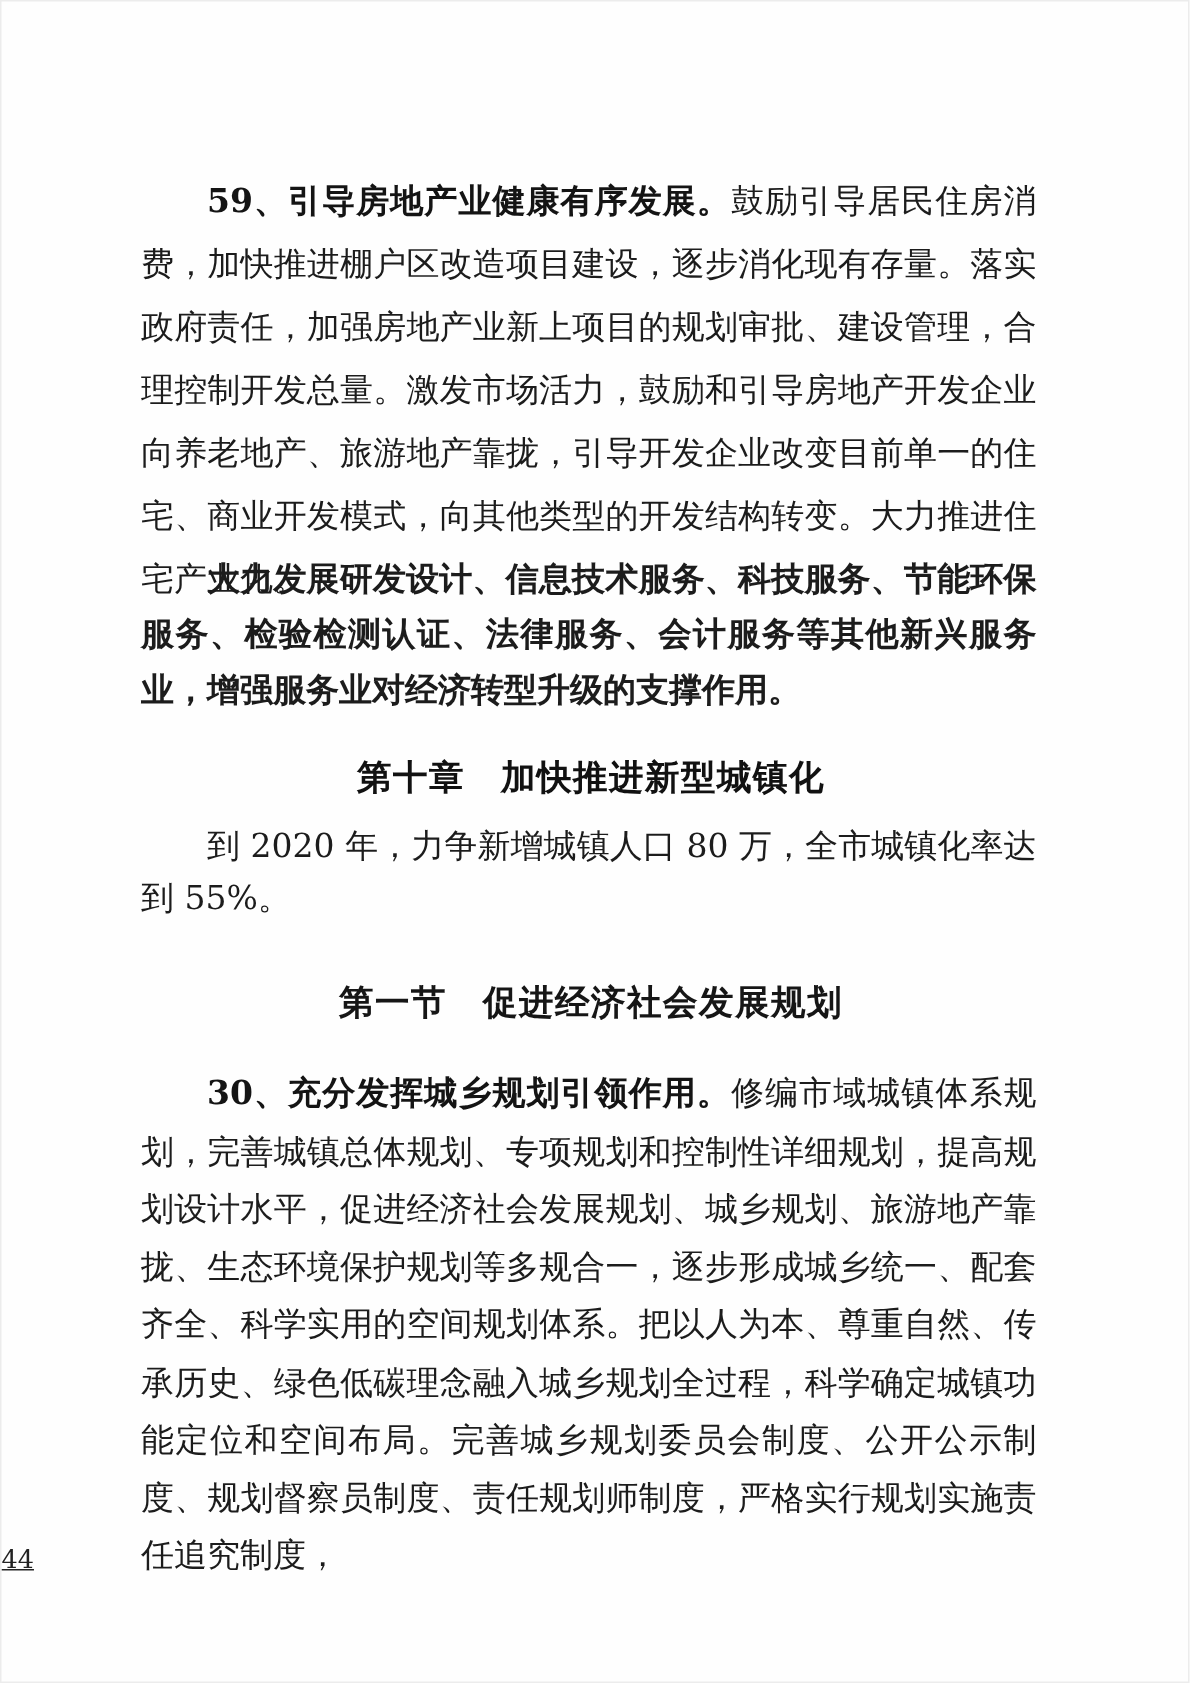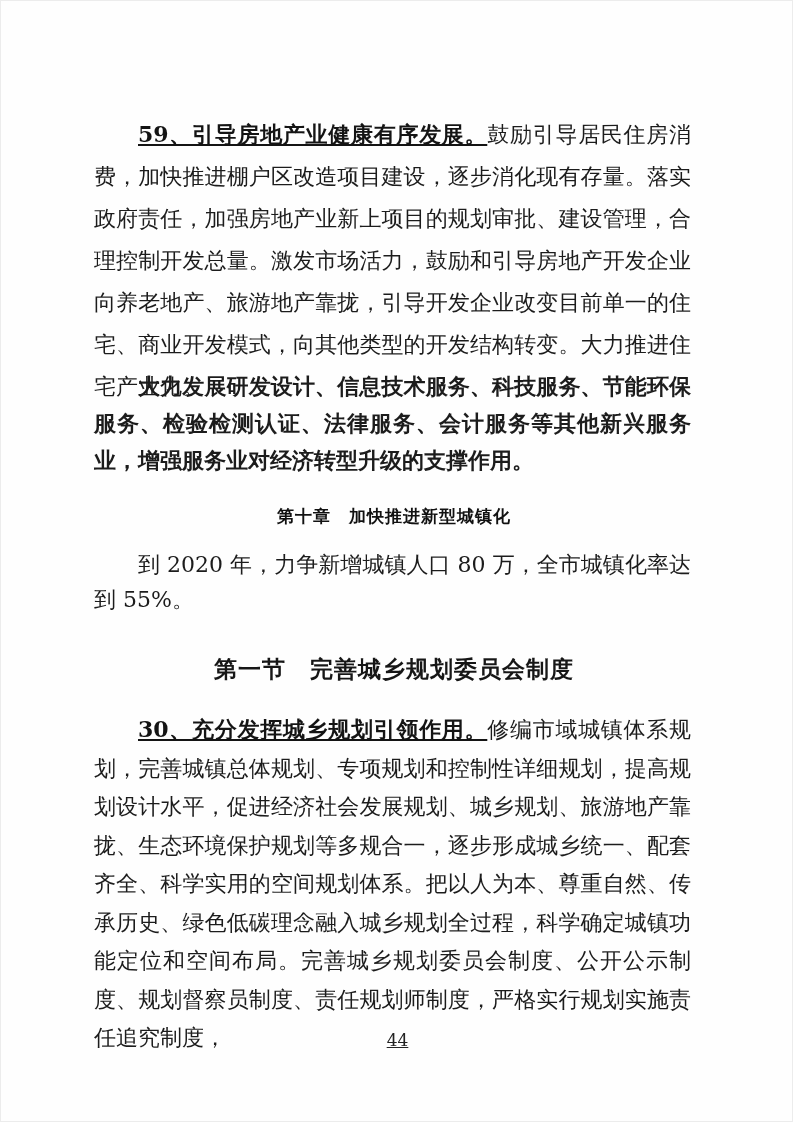--- a/index.html
+++ b/index.html
@@ -25,30 +25,30 @@
     text-align: justify;
     text-justify: inter-character;
     word-break: break-all;
     text-indent: 2em;
     color: #1c1c1c;
   }
   .para-59   { top: 112px; line-height: 42px; }
   .para-svc  { top: 367px; line-height: 37px; font-weight: bold; }
   .para-tgt  { top: 546px; line-height: 35px; }
   .para-60   { top: 709px; line-height: 38.5px; }
-  .lead { font-weight: 700; color: #141414; text-decoration: underline; }
+  .lead { font-weight: 700; color: #141414; }
   .chapter-heading {
     position: absolute;
     left: 93px;
     top: 499px;
     width: 600px;
     text-align: center;
-    font-family: Liberation Mono, monospace;
+    font-family: Liberation Sans, sans-serif;
     font-weight: 700;
-    font-size: 17px;
+    font-size: 23px;
     line-height: 36px;
     letter-spacing: 1px;
     color: #111111;
   }
   .section-heading {
     position: absolute;
     left: 93px;
     top: 651px;
     width: 600px;
     text-align: center;
@@ -57,39 +57,39 @@
     font-size: 23px;
     line-height: 34px;
     letter-spacing: 1px;
     color: #161616;
   }
   .page-number {
     position: absolute;
     left: 0;
     top: 1029px;
     width: 793px;
-    text-align: center;
+    text-align: left;
     font-size: 17px;
     line-height: 20px;
     color: #222222;
     text-decoration: underline;
   }
 </style>
 </head>
 <body>
 
 <div class="page">
 
   <p class="body-para para-59"><span class="lead">59、引导房地产业健康有序发展。</span><span>鼓励引导居民住房消费，加快推进棚户区改造项目建设，逐步消化现有存量。落实政府责任，加强房地产业新上项目的规划审批、建设管理，合理控制开发总量。激发市场活力，鼓励和引导房地产开发企业向养老地产、旅游地产靠拢，引导开发企业改变目前单一的住宅、商业开发模式，向其他类型的开发结构转变。大力推进住宅产业化。</span></p>
 
   <p class="body-para para-svc">大力发展研发设计、信息技术服务、科技服务、节能环保服务、检验检测认证、法律服务、会计服务等其他新兴服务业，增强服务业对经济转型升级的支撑作用。</p>
 
   <h1 class="chapter-heading">第十章　加快推进新型城镇化</h1>
 
   <p class="body-para para-tgt">到 2020 年，力争新增城镇人口 80 万，全市城镇化率达到 55%。</p>
 
-  <h2 class="section-heading">第一节　完善城乡规划委员会制度</h2>
+  <h2 class="section-heading">第一节　促进经济社会发展规划</h2>
 
   <p class="body-para para-60"><span class="lead">30、充分发挥城乡规划引领作用。</span><span>修编市域城镇体系规划，完善城镇总体规划、专项规划和控制性详细规划，提高规划设计水平，促进经济社会发展规划、城乡规划、旅游地产靠拢、生态环境保护规划等多规合一，逐步形成城乡统一、配套齐全、科学实用的空间规划体系。把以人为本、尊重自然、传承历史、绿色低碳理念融入城乡规划全过程，科学确定城镇功能定位和空间布局。完善城乡规划委员会制度、公开公示制度、规划督察员制度、责任规划师制度，严格实行规划实施责任追究制度，</span></p>
 
   <div class="page-number">44</div>
 
 </div>
 
 </body></html>

